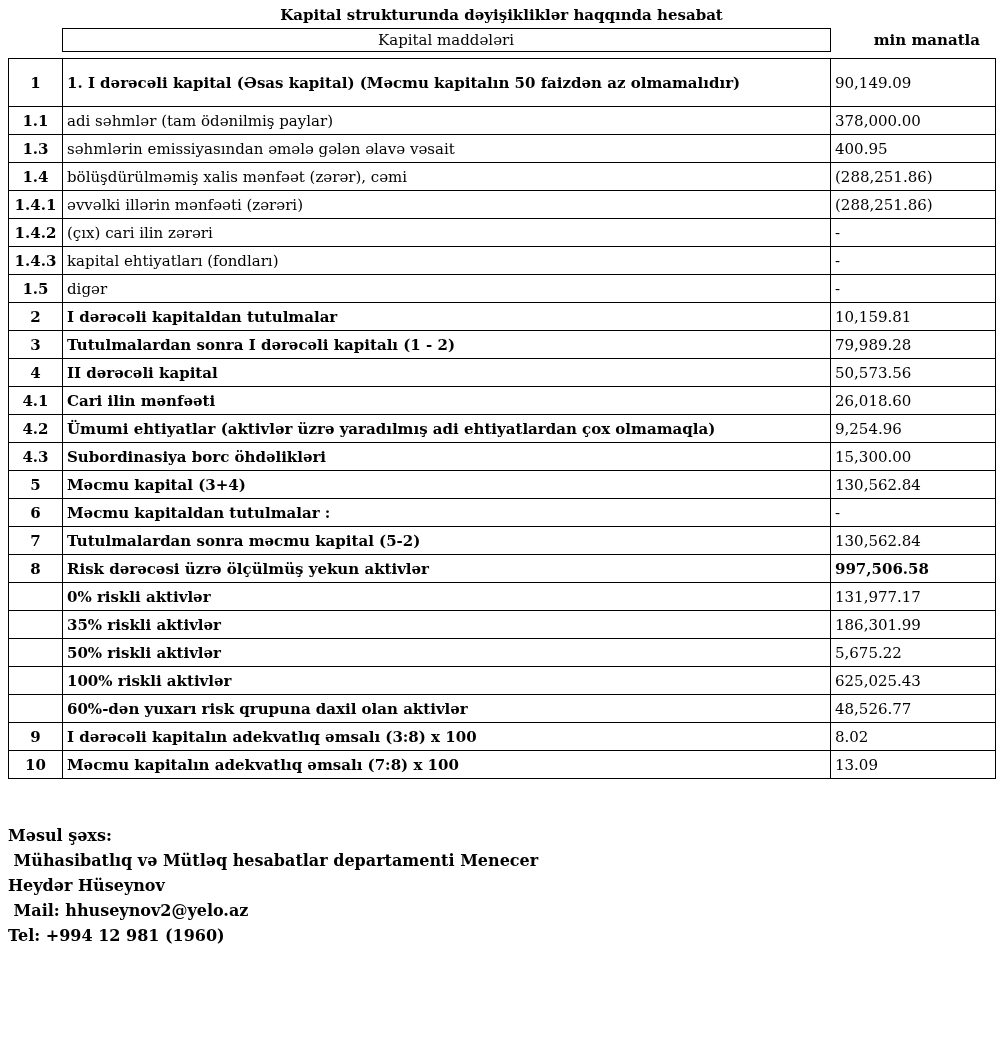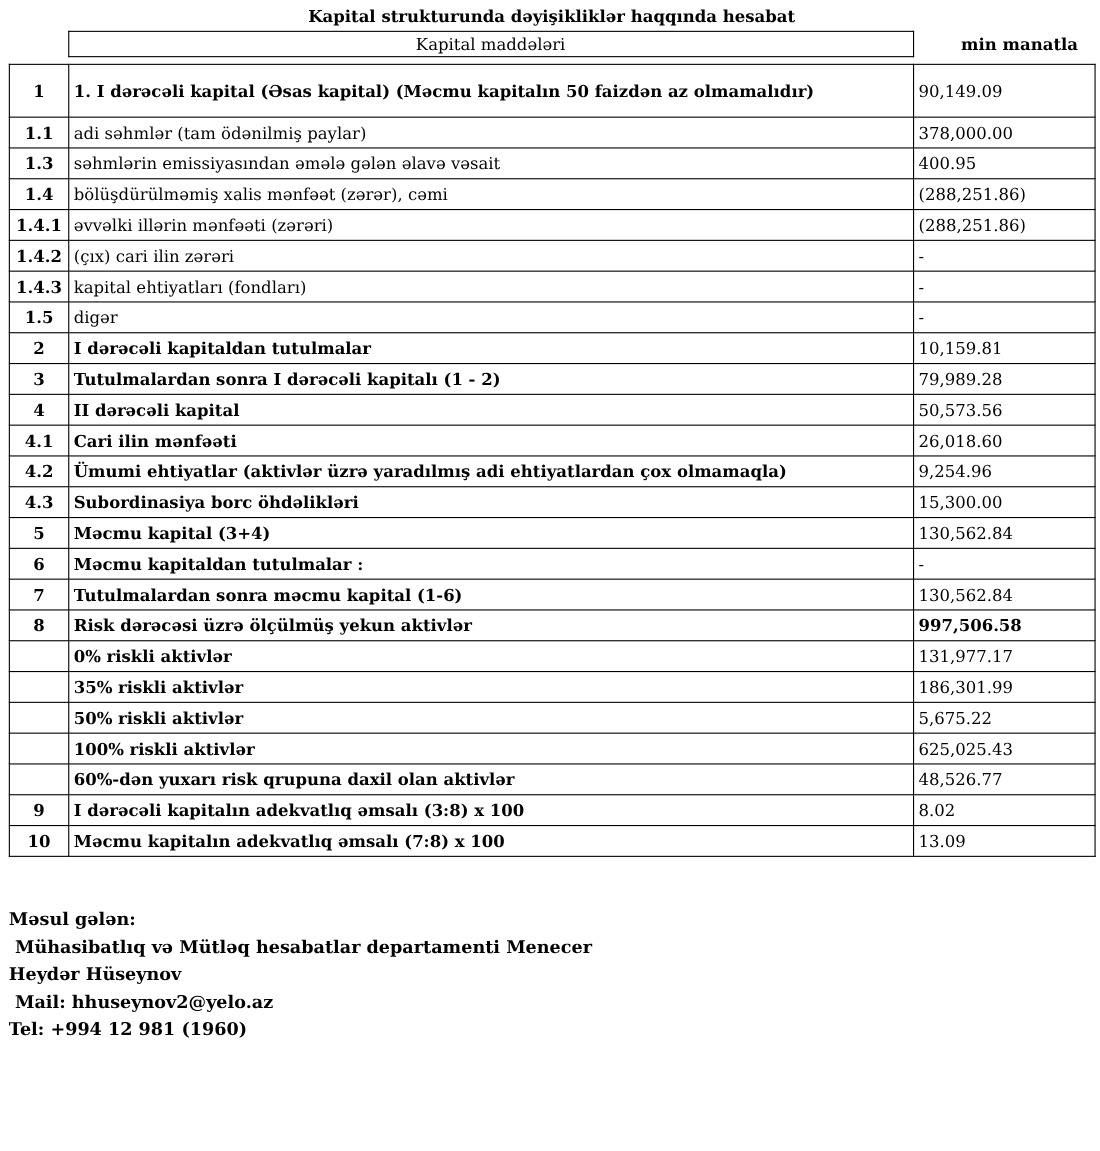--- a/index.html
+++ b/index.html
@@ -176,21 +176,21 @@
           <td class="col-label b">Məcmu kapital (3+4)</td>
           <td class="col-value">130,562.84</td>
         </tr>
         <tr>
           <td class="col-num">6</td>
           <td class="col-label b">Məcmu kapitaldan tutulmalar :</td>
           <td class="col-value">-</td>
         </tr>
         <tr>
           <td class="col-num">7</td>
-          <td class="col-label b">Tutulmalardan sonra məcmu kapital (1-6)</td>
+          <td class="col-label b">Tutulmalardan sonra məcmu kapital (5-2)</td>
           <td class="col-value">130,562.84</td>
         </tr>
         <tr>
           <td class="col-num">8</td>
           <td class="col-label b">Risk dərəcəsi üzrə ölçülmüş  yekun aktivlər</td>
           <td class="col-value b">997,506.58</td>
         </tr>
         <tr>
           <td class="col-num"></td>
           <td class="col-label b">0% riskli aktivlər</td>
@@ -223,20 +223,20 @@
         </tr>
         <tr>
           <td class="col-num">10</td>
           <td class="col-label b">Məcmu kapitalın  adekvatlıq  əmsalı (7:8) x 100</td>
           <td class="col-value">13.09</td>
         </tr>
       </tbody>
   </table>
 
   <div class="footer">
-    <div>Məsul gələn:</div>
+    <div>Məsul şəxs:</div>
     <div> Mühasibatlıq və Mütləq hesabatlar departamenti Menecer</div>
     <div>Heydər Hüseynov</div>
     <div> Mail: hhuseynov2@yelo.az</div>
     <div>Tel: +994 12 981 (1960)</div>
   </div>
 
 </div>
 
 </body></html>

